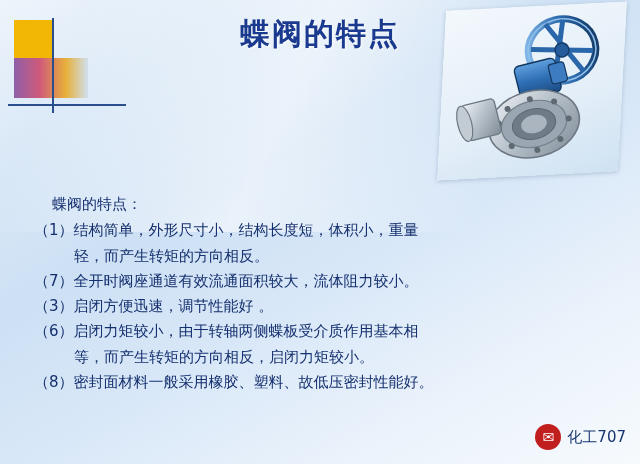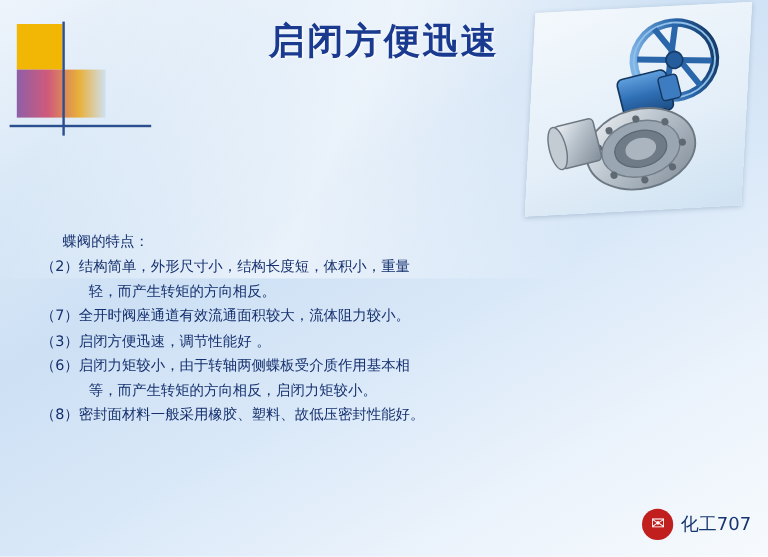--- a/index.html
+++ b/index.html
@@ -103,21 +103,21 @@
     background: linear-gradient(160deg, #f3f8fc 0%, #e3eef8 60%, #cfe2f2 100%);
     transform: skewX(-6deg) rotate(-3deg);
     box-shadow: 0 1px 4px rgba(40,70,110,0.25);
   }
   .body-text {
     position: absolute;
     left: 34px;
     top: 192px;
     width: 576px;
     font-family: "DejaVu Sans", "Liberation Sans", sans-serif;
-    font-size: 12px;
+    font-size: 15px;
     line-height: 1.62;
     color: #15306e;
     z-index: 6;
   }
   .body-text .lead {
     margin: 0 0 2px 18px;
     font-weight: normal;
   }
   .body-text p {
     margin: 0 0 1px 0;
@@ -162,21 +162,21 @@
 
 <div id="slide">
 
   <div class="deco">
     <div class="sq-yellow"></div>
     <div class="sq-grad"></div>
     <div class="line-h"></div>
     <div class="line-v"></div>
   </div>
 
-  <div class="title">启闭方便迅速</div>
+  <div class="title">蝶阀的特点</div>
 
   <div class="photo">
     <div class="sheet"></div>
     <svg width="180" height="170" viewBox="0 0 180 170" style="position:absolute;left:0;top:0;">
       <defs>
         <linearGradient id="steelG" x1="0" y1="0" x2="1" y2="1">
           <stop offset="0%" stop-color="#f1f4f7"></stop>
           <stop offset="45%" stop-color="#b9c3cc"></stop>
           <stop offset="100%" stop-color="#7f8b97"></stop>
         </linearGradient>
@@ -224,21 +224,21 @@
 
       <g transform="translate(46,112) rotate(-14)">
         <rect x="-24" y="-18" width="34" height="36" rx="4" fill="url(#steelG)" stroke="#6d7883" stroke-width="1.3"></rect>
         <ellipse cx="-24" cy="0" rx="7" ry="18" fill="#c3cbd3" stroke="#6d7883" stroke-width="1.2"></ellipse>
       </g>
     </svg>
   </div>
 
   <div class="body-text">
     <p class="lead">蝶阀的特点：</p>
-    <p>（2）结构简单，外形尺寸小，结构长度短，体积小，重量</p>
+    <p>（1）结构简单，外形尺寸小，结构长度短，体积小，重量</p>
     <p class="indent2">轻，而产生转矩的方向相反。</p>
     <p>（7）全开时阀座通道有效流通面积较大，流体阻力较小。</p>
     <p>（3）启闭方便迅速，调节性能好 。</p>
     <p>（6）启闭力矩较小，由于转轴两侧蝶板受介质作用基本相</p>
     <p class="indent2">等，而产生转矩的方向相反，启闭力矩较小。</p>
     <p>（8）密封面材料一般采用橡胶、塑料、故低压密封性能好。</p>
   </div>
 
   <div class="logo">
     <div class="wx">

